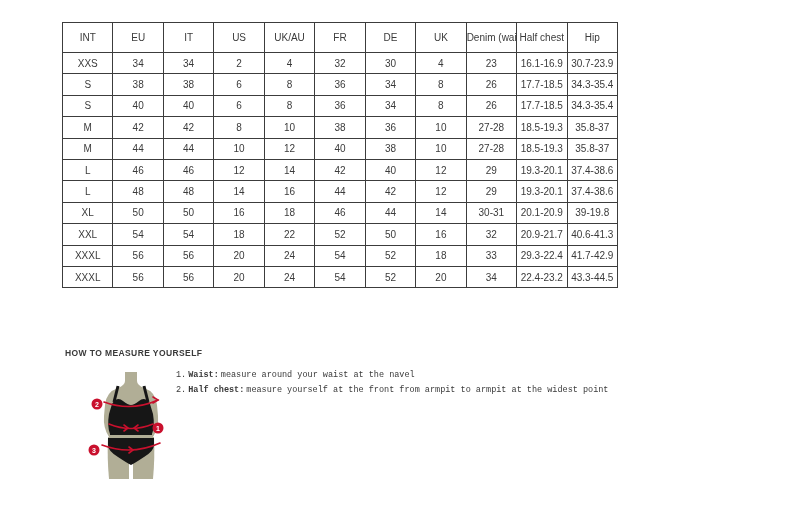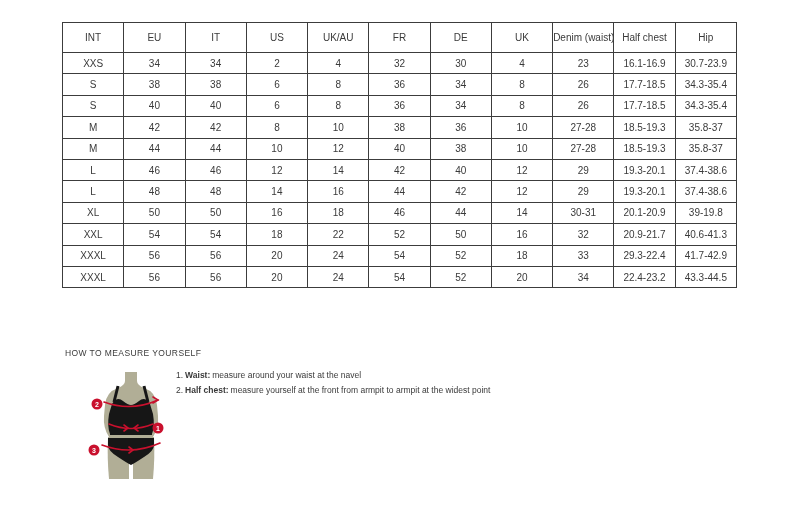--- a/index.html
+++ b/index.html
@@ -9,21 +9,21 @@
     font-family: "Liberation Sans", sans-serif;
     position: relative;
     overflow: hidden;
     color: #3a3a3a;
   }
 
   
   .size-table {
     position: absolute;
     left: 62px; top: 22px;
-    width: 675px;
+    width: 556px;
     border-collapse: collapse;
     table-layout: fixed;
   }
   .size-table th, .size-table td {
     border: 1px solid #3c3c3c;
     text-align: center;
     vertical-align: middle;
     font-size: 10px;
     font-weight: normal;
     color: #3a3a3a;
@@ -32,31 +32,31 @@
     overflow: hidden;
   }
   .size-table thead th { height: 29px; }
   .size-table tbody td { height: 20.4px; }
 
   
   .measure-title {
     position: absolute;
     left: 65px; top: 348px;
     font-size: 8.5px;
-    font-weight: normal;
+    font-weight: bold;
     letter-spacing: 0.4px;
     color: #3a3a3a;
   }
   .instructions {
     position: absolute;
     left: 176px; top: 368px;
     font-size: 8.5px;
     color: #3a3a3a;
   }
-  .instruction-line { line-height: 15px; white-space: nowrap; }
+  .instruction-line { line-height: 15px; white-space: nowrap; font-family: Liberation Mono, monospace; }
   .instruction-line .num { margin-right: 2px; }
   .instruction-line .lbl { font-weight: bold; }
   .instruction-line .txt { margin-left: 2px; }
 
   
   .figure-wrap {
     position: absolute;
     left: 80px; top: 371px;
     width: 102px; height: 108px;
   }

